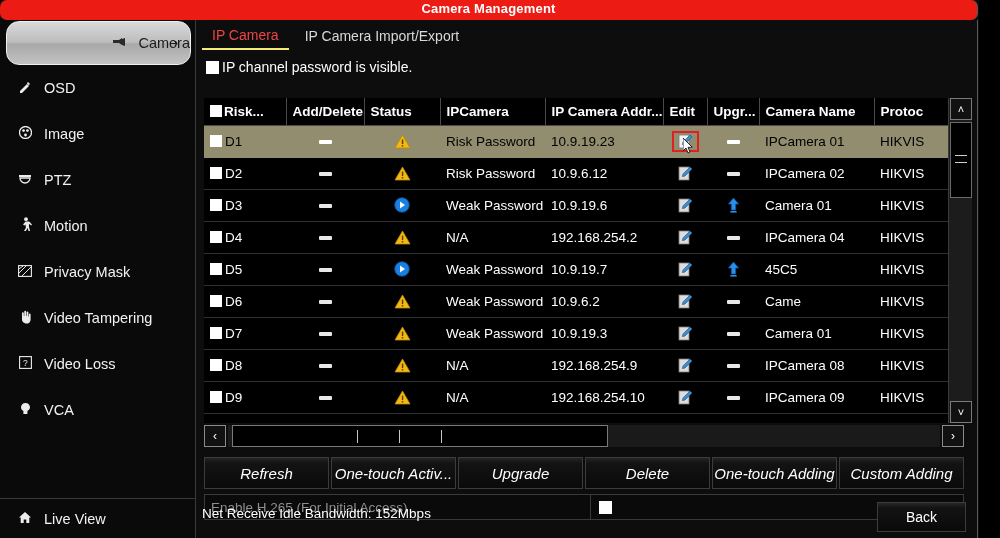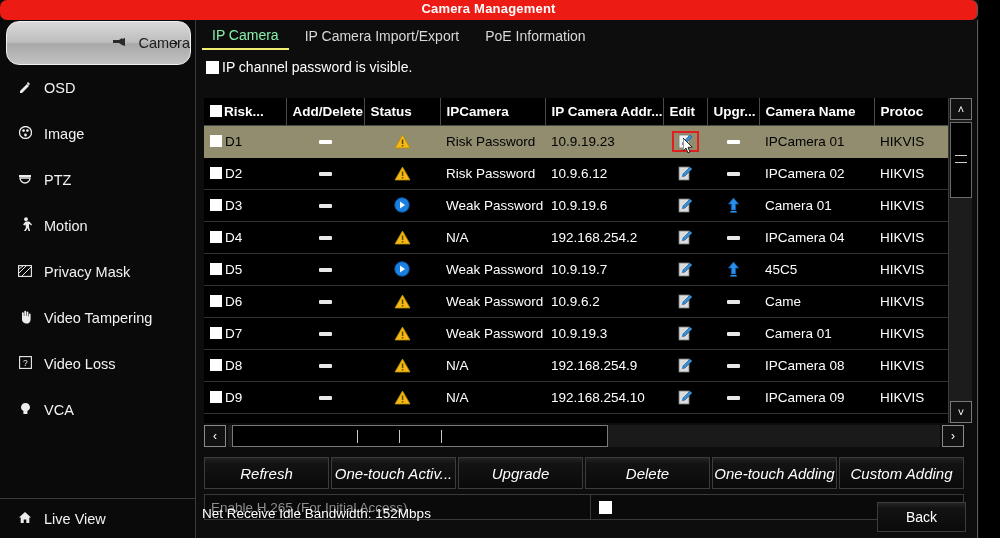--- a/index.html
+++ b/index.html
@@ -95,21 +95,21 @@
   }
   .tab {
     color: #d8d8d8;
     font-size: 14px;
     padding: 3px 10px 5px 10px;
     margin-right: 6px;
     white-space: nowrap;
     cursor: default;
   }
   .tab.active {
-    color: #86efac;
+    color: #ef4444;
     border-bottom: 2px solid #f2ee72;
   }
 
   
   .vis-row {
     position: absolute; left: 10px; top: 37px;
     display: flex; align-items: center;
     height: 20px;
   }
   .cbox {
@@ -407,21 +407,20 @@
         <span class="lbl">Live View</span>
       </div>
     </div>
   </div>
 
   <div class="main">
 
     <div class="tabs">
       <div class="tab active">IP Camera</div>
       <div class="tab">IP Camera Import/Export</div>
-      <div class="tab">PoE Information</div>
     </div>
 
     <div class="vis-row">
       <span class="cbox"></span>
       <span class="lbl">IP channel password is visible.</span>
     </div>
 
     <div class="table-wrap">
       <table class="tbl">
         <thead>

